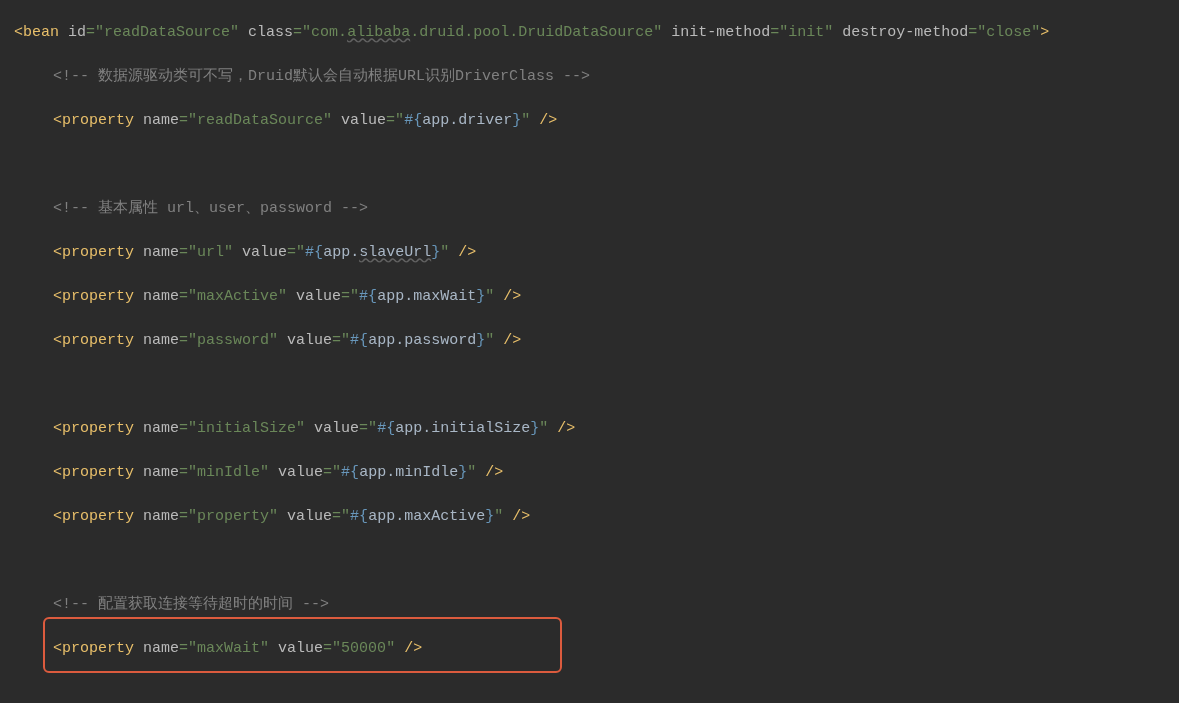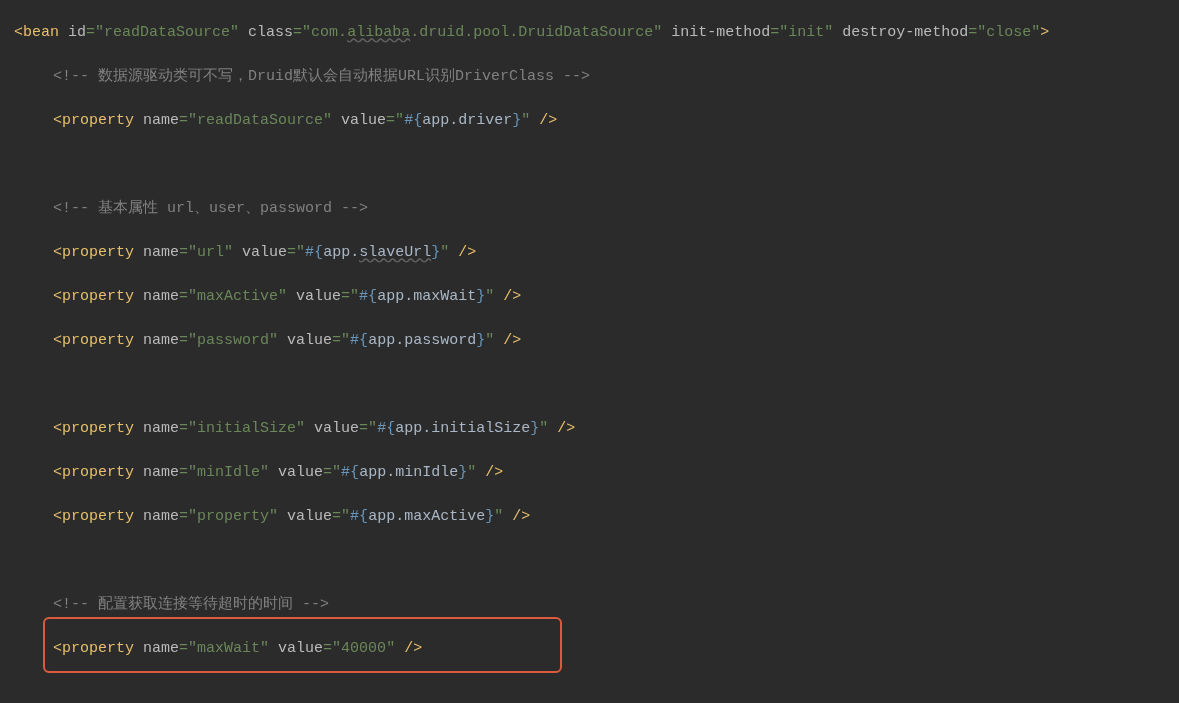--- a/index.html
+++ b/index.html
@@ -57,21 +57,21 @@
 <span class="line i1 comment">&lt;!-- 基本属性 url、user、password --&gt;</span>
 <span class="line i1"><span class="tag">&lt;property </span><span class="attr">name</span><span class="str">="</span><span class="str">url</span><span class="str">" </span><span class="attr">value</span><span class="str">="</span><span class="el">#{</span><span class="el-body">app.</span><span class="el-body warn">slaveUrl</span><span class="el">}</span><span class="str">" </span><span class="tag">/&gt;</span></span>
 <span class="line i1"><span class="tag">&lt;property </span><span class="attr">name</span><span class="str">="</span><span class="str">maxActive</span><span class="str">" </span><span class="attr">value</span><span class="str">="</span><span class="el">#{</span><span class="el-body">app.maxWait</span><span class="el">}</span><span class="str">" </span><span class="tag">/&gt;</span></span>
 <span class="line i1"><span class="tag">&lt;property </span><span class="attr">name</span><span class="str">="</span><span class="str">password</span><span class="str">" </span><span class="attr">value</span><span class="str">="</span><span class="el">#{</span><span class="el-body">app.password</span><span class="el">}</span><span class="str">" </span><span class="tag">/&gt;</span></span>
 <span class="line i1"></span>
 <span class="line i1"><span class="tag">&lt;property </span><span class="attr">name</span><span class="str">="</span><span class="str">initialSize</span><span class="str">" </span><span class="attr">value</span><span class="str">="</span><span class="el">#{</span><span class="el-body">app.initialSize</span><span class="el">}</span><span class="str">" </span><span class="tag">/&gt;</span></span>
 <span class="line i1"><span class="tag">&lt;property </span><span class="attr">name</span><span class="str">="</span><span class="str">minIdle</span><span class="str">" </span><span class="attr">value</span><span class="str">="</span><span class="el">#{</span><span class="el-body">app.minIdle</span><span class="el">}</span><span class="str">" </span><span class="tag">/&gt;</span></span>
 <span class="line i1"><span class="tag">&lt;property </span><span class="attr">name</span><span class="str">="</span><span class="str">property</span><span class="str">" </span><span class="attr">value</span><span class="str">="</span><span class="el">#{</span><span class="el-body">app.maxActive</span><span class="el">}</span><span class="str">" </span><span class="tag">/&gt;</span></span>
 <span class="line i1"></span>
 <span class="line i1 comment">&lt;!-- 配置获取连接等待超时的时间 --&gt;</span>
-<span class="line i1"><span class="tag">&lt;property </span><span class="attr">name</span><span class="str">="</span><span class="str">maxWait</span><span class="str">" </span><span class="attr">value</span><span class="str">="</span><span class="str">40000</span><span class="str">" </span><span class="tag">/&gt;</span></span>
+<span class="line i1"><span class="tag">&lt;property </span><span class="attr">name</span><span class="str">="</span><span class="str">maxWait</span><span class="str">" </span><span class="attr">value</span><span class="str">="</span><span class="str">50000</span><span class="str">" </span><span class="tag">/&gt;</span></span>
 
 
 
 
 
 
 
 
 
 

